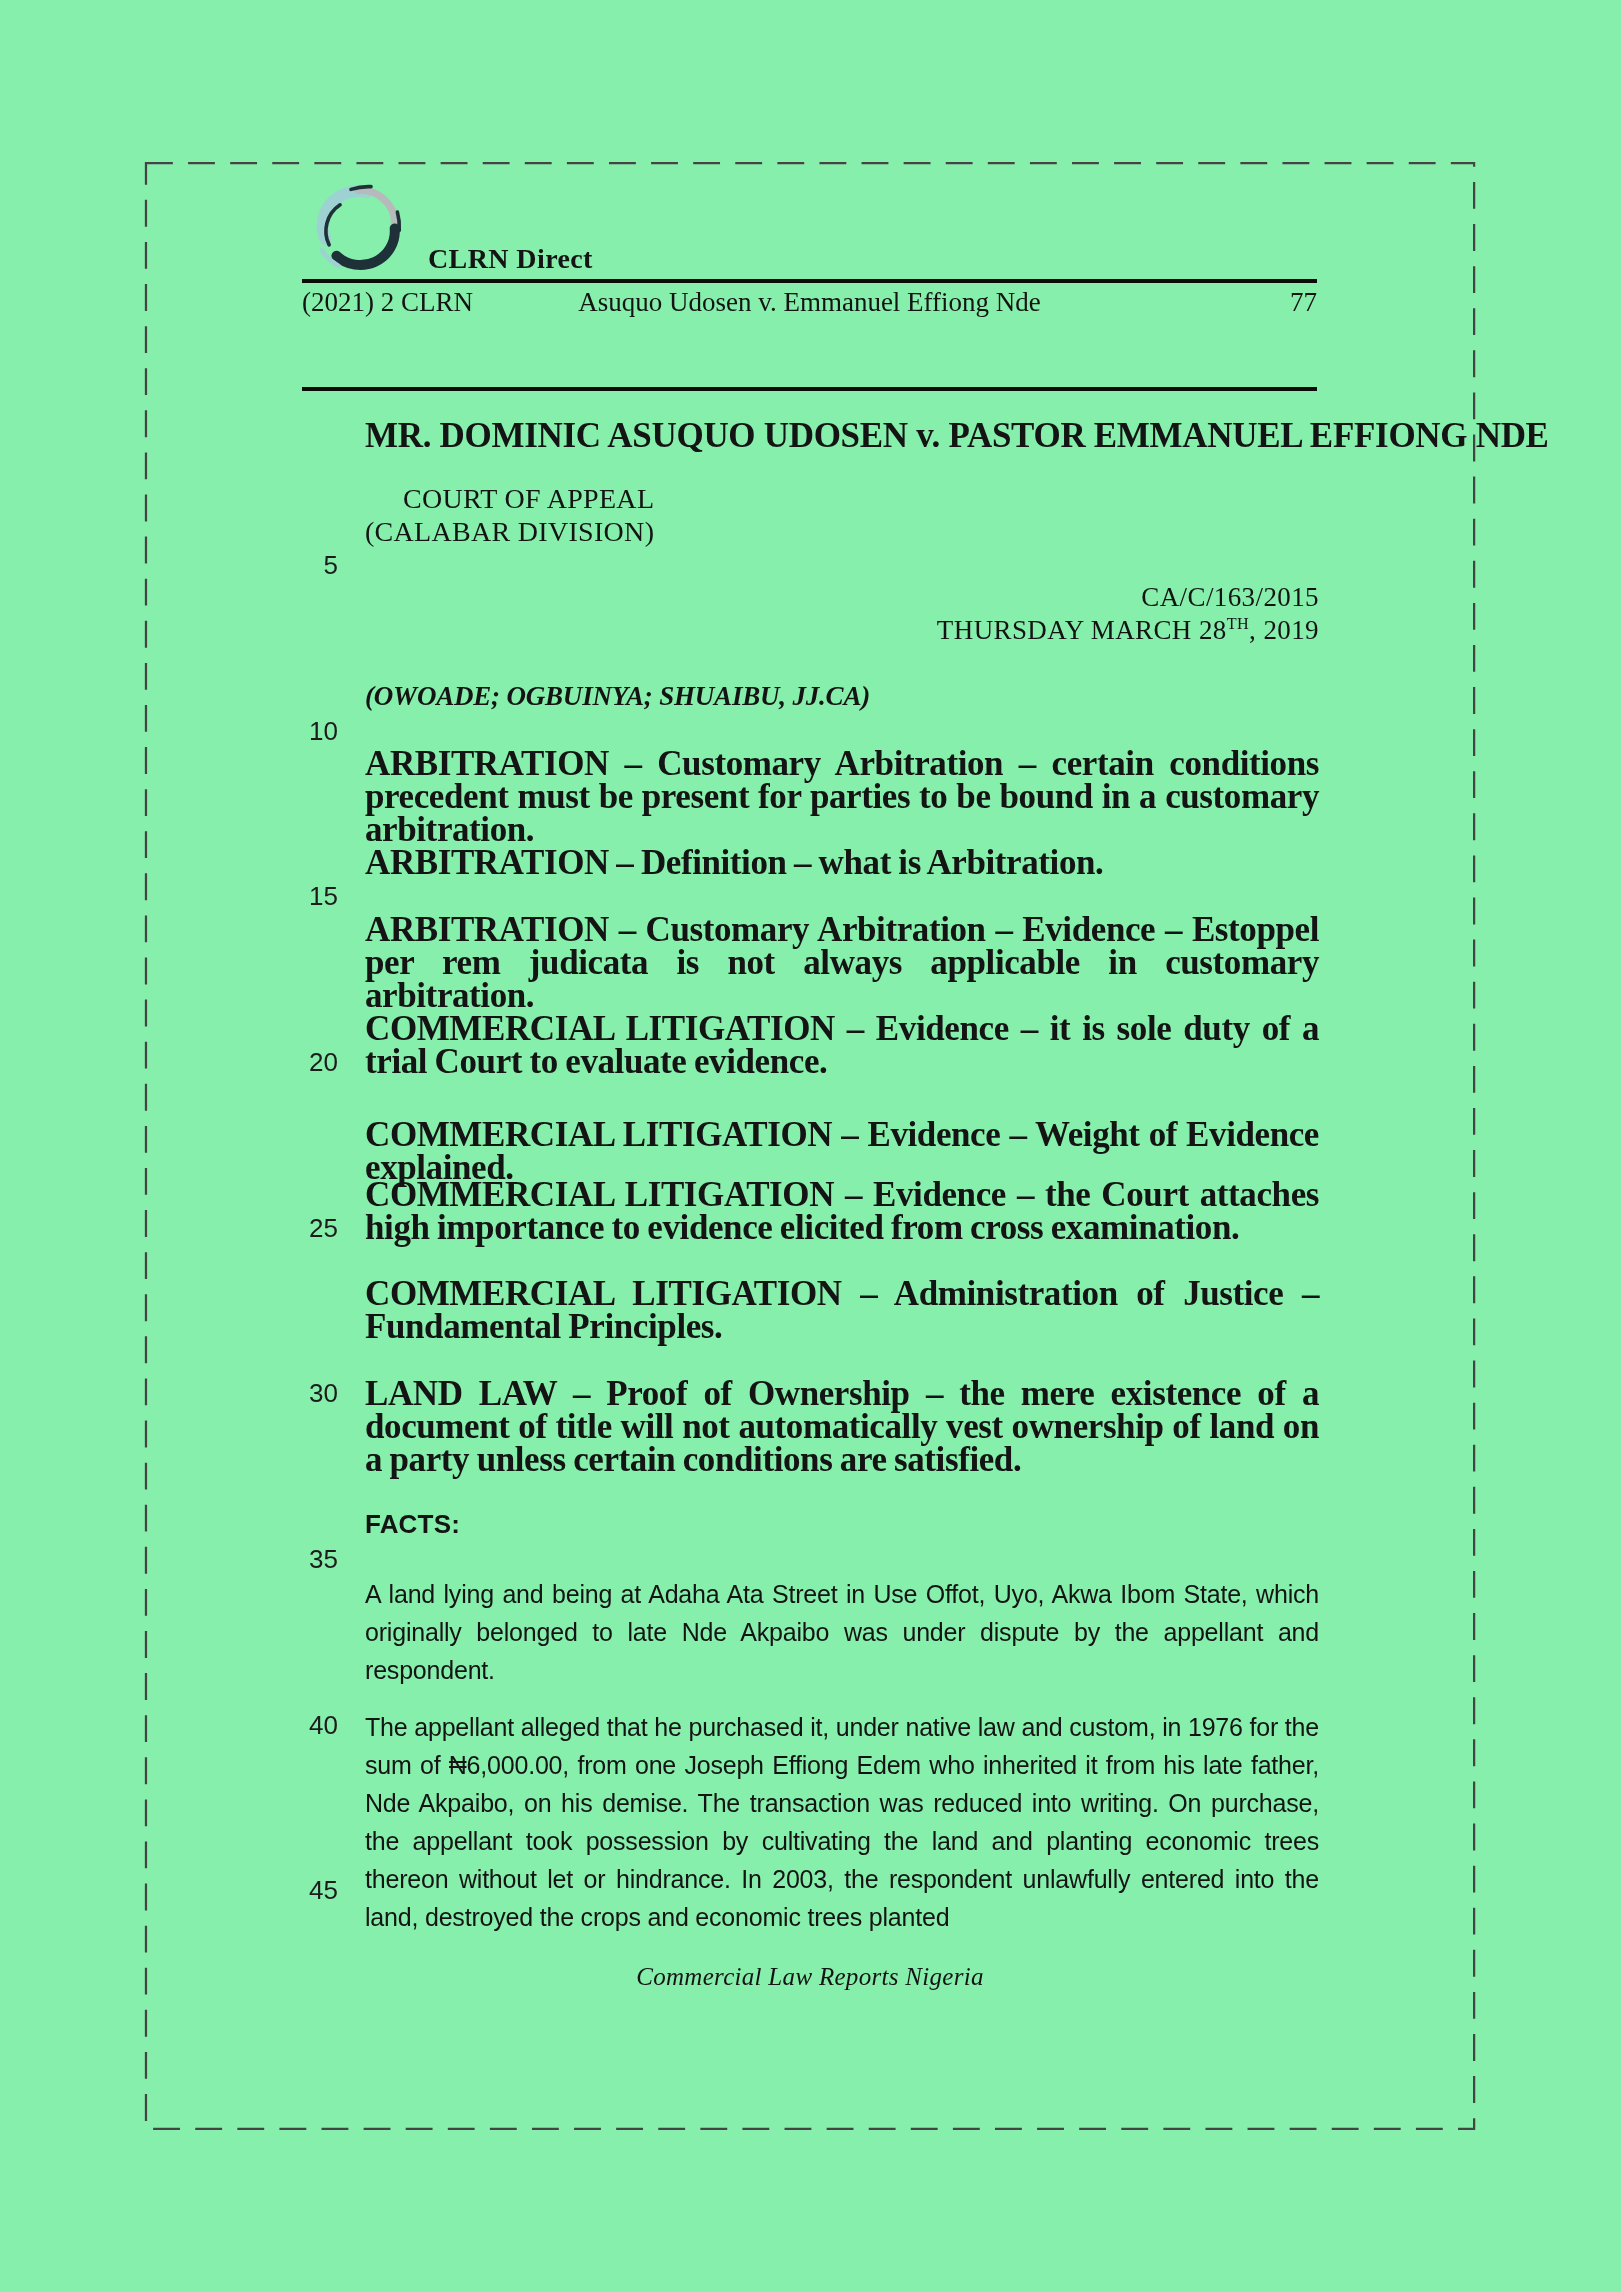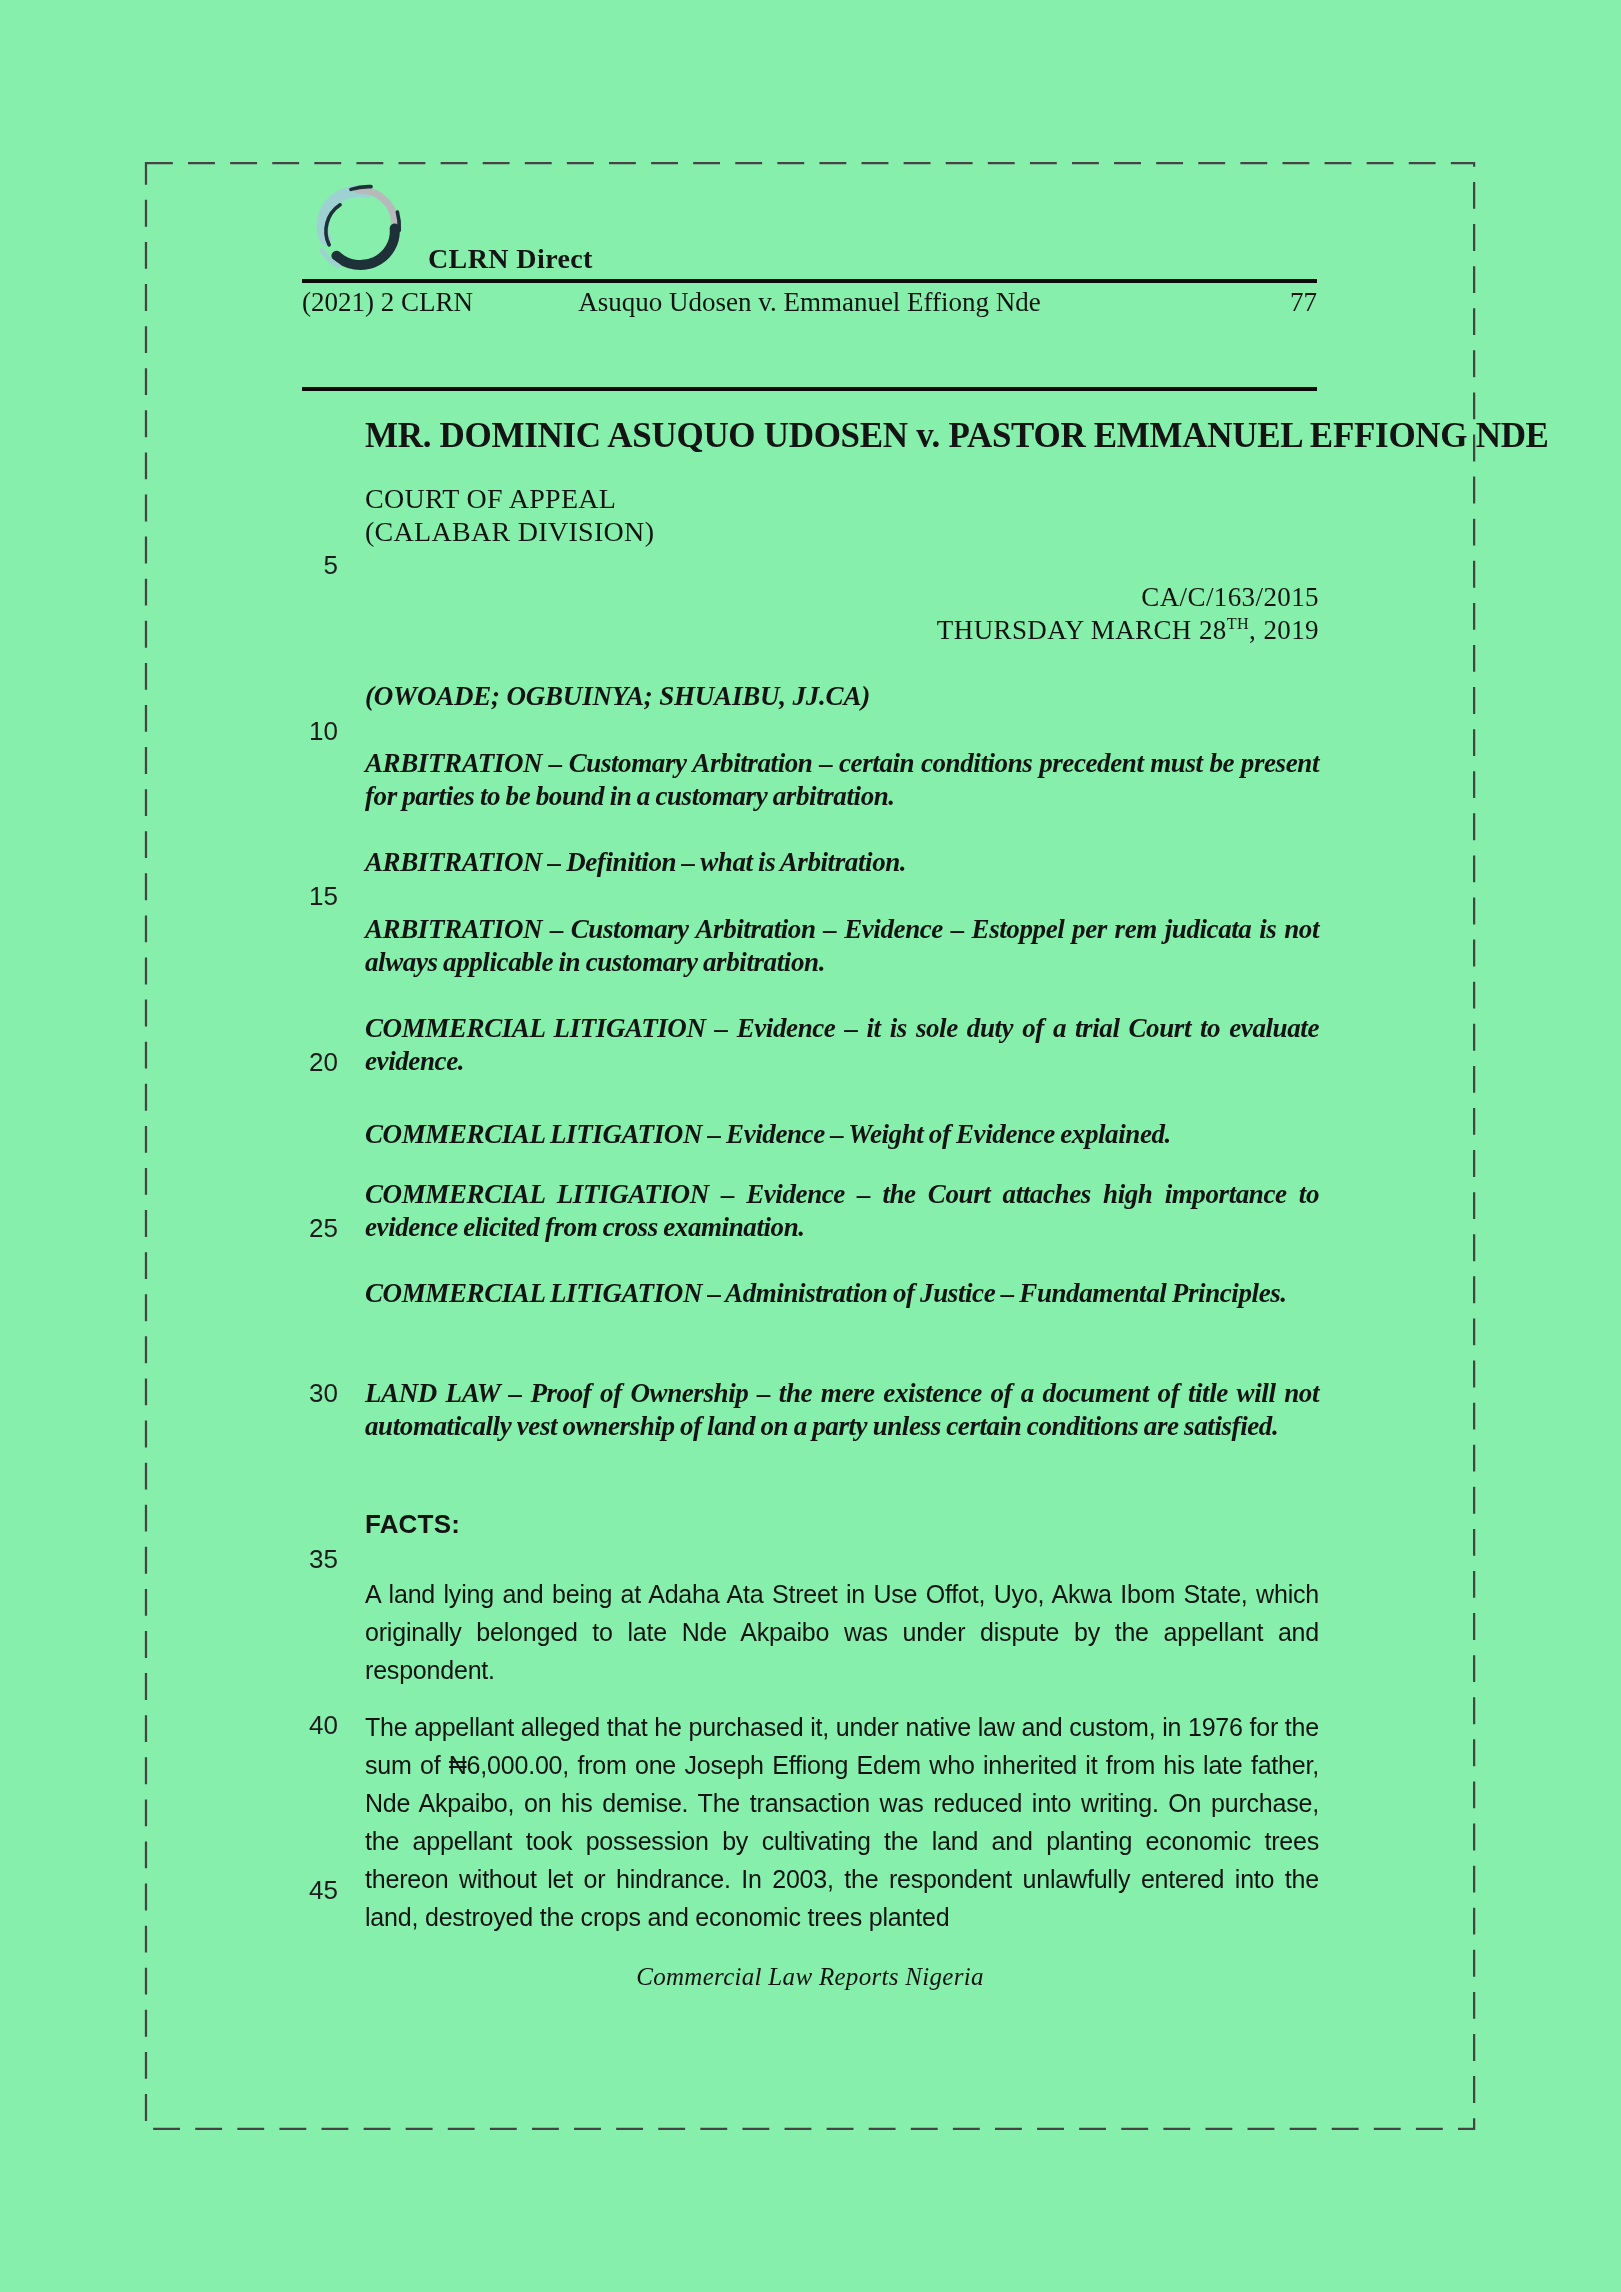--- a/index.html
+++ b/index.html
@@ -16,28 +16,28 @@
   .rule-1{top:279px;}
   .rule-2{top:387px;}
 
   .hdr{top:287px;font-size:27px;white-space:nowrap;}
   .hdr-left{left:302px;}
   .hdr-center{left:302px;width:1015px;text-align:center;}
   .hdr-right{left:302px;width:1015px;text-align:right;}
 
   .case-title{left:365px;top:416px;width:985px;font-size:35px;font-weight:bold;letter-spacing:-0.3px;white-space:nowrap;}
 
-  .court{left:365px;top:482px;font-size:28px;line-height:33px;letter-spacing:0.3px;}
+  .court{left:365px;top:482px;font-size:28px;line-height:33px;letter-spacing:0.3px;text-align:right;}
 
   .caseno{left:365px;top:581px;width:954px;text-align:right;font-size:27px;line-height:33px;letter-spacing:0.4px;}
   .caseno sup{font-size:0.6em;vertical-align:super;line-height:0;}
 
   .judges{left:365px;top:681px;font-size:27px;font-weight:bold;font-style:italic;letter-spacing:-0.2px;white-space:nowrap;}
 
-  .headnote{left:365px;width:954px;font-size:27px;line-height:33px;font-weight:bold;font-style:italic;
+  .headnote{left:365px;width:954px;font-size:35px;line-height:33px;font-weight:bold;
             text-align:justify;letter-spacing:-0.4px;word-spacing:-0.9px;}
   .hn-0{top:747px;} .hn-1{top:846px;} .hn-2{top:913px;} .hn-3{top:1012px;}
   .hn-4{top:1118px;} .hn-5{top:1178px;} .hn-6{top:1277px;} .hn-7{top:1377px;}
 
   .sans{font-family:"Liberation Sans","DejaVu Sans",sans-serif;}
   .facts-heading{left:365px;top:1509px;font-size:26px;font-weight:bold;letter-spacing:0.2px;}
   .facts-para{left:365px;width:954px;font-size:25px;line-height:38px;text-align:justify;letter-spacing:-0.2px;}
   .fp-0{top:1575px;} .fp-1{top:1708px;}
 
   .lineno{left:255px;width:83px;text-align:right;font-size:26px;line-height:33px;color:#1c1c1c;

